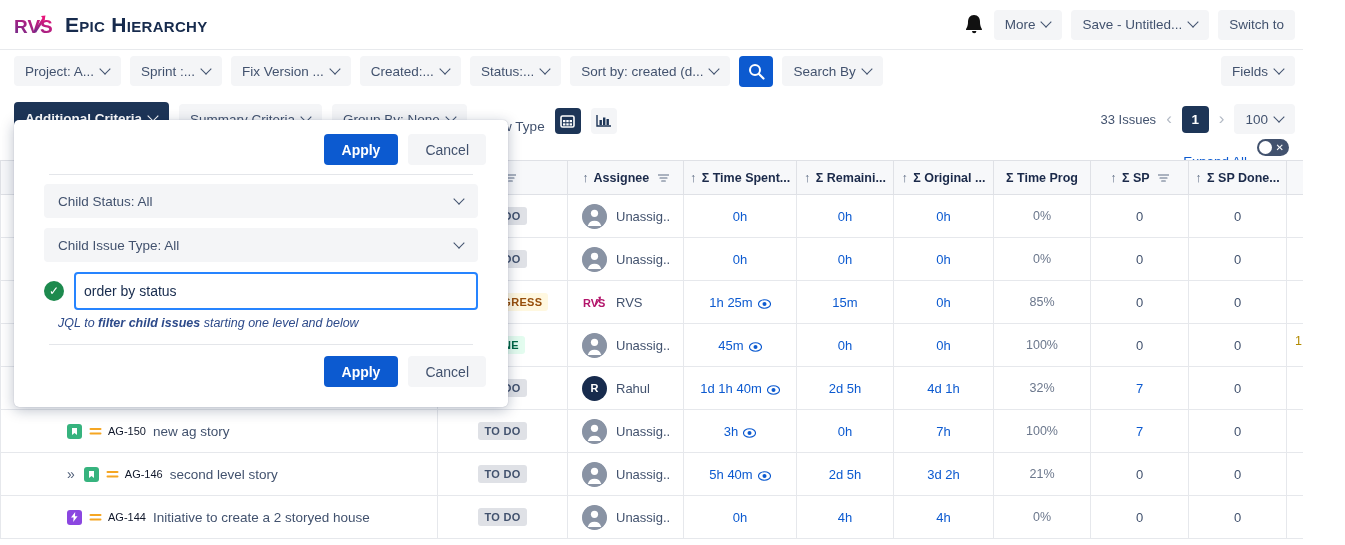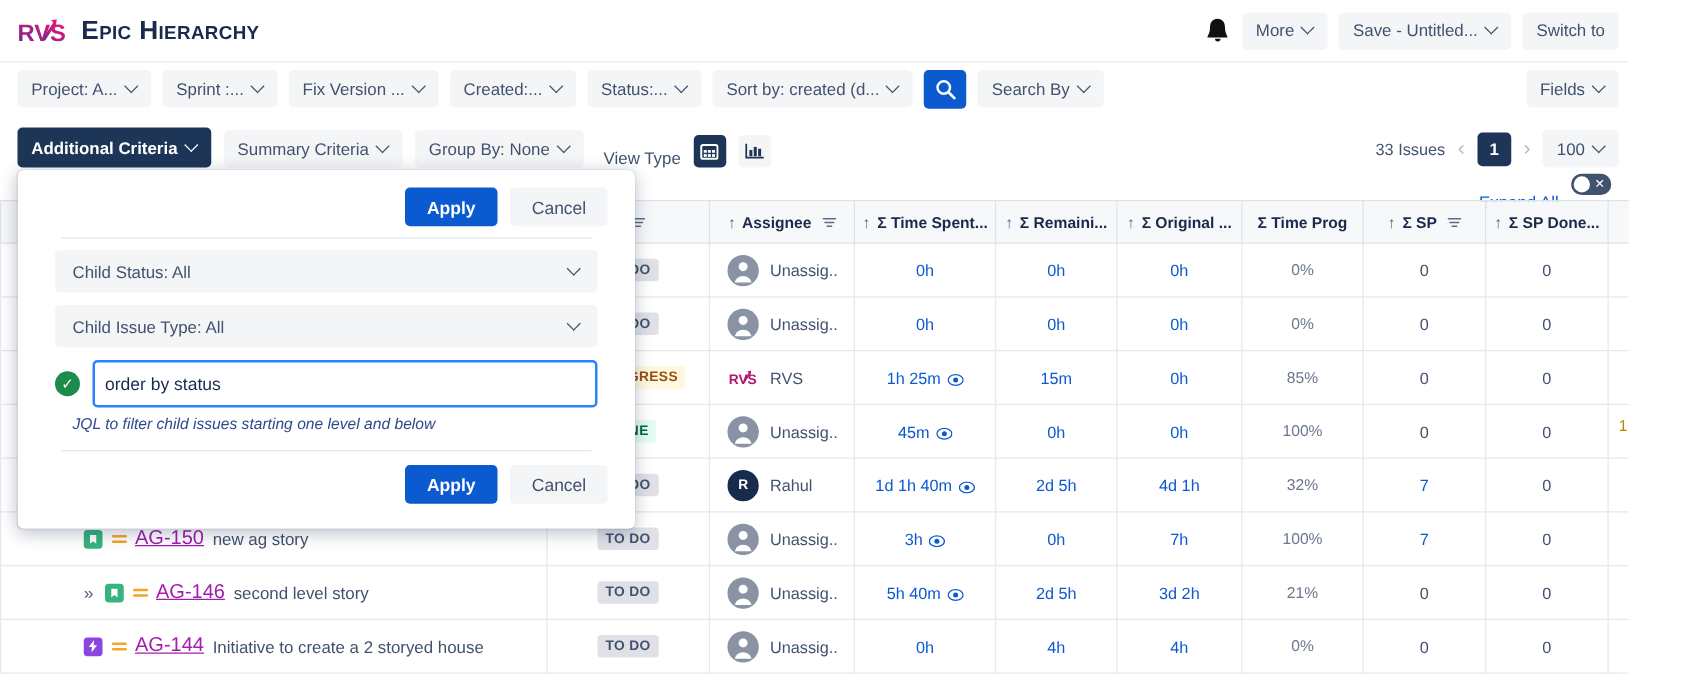--- a/index.html
+++ b/index.html
@@ -106,21 +106,21 @@
   .sortarrow { color:#5e6c84; font-weight:400; margin-right:2px; }
   .filt { display:inline-block; margin-left:5px; position:relative; top:1px; }
   .filt svg { display:block; }
 
   .issue-inner { display:flex; align-items:center; gap:7px; }
   .chevdouble { color:#505f79; font-size:14px; margin-right:2px; }
   .typeicon { width:15px;height:15px;border-radius:3px;display:inline-flex;align-items:center;justify-content:center;flex:0 0 auto;}
   .typeicon.story { background:#36b37e; }
   .typeicon.initiative { background:#8b46e0; }
   .prio { width:12px;height:12px;flex:0 0 auto;}
-  .key { color:#a21caf; text-decoration:underline; font-size:16px; }
+  .key { color:#0f172a; font-size:11px; }
   .summary { color:#42526e; font-size:13.5px; }
 
   .badge {
     display:inline-block; font-size:11px; font-weight:700; letter-spacing:.3px;
     padding:3px 6px; border-radius:3px;
   }
   .badge.todo { background:#dfe1e6; color:#42526e; }
   .badge.prog { background:#fff8e0; color:#974f0c; }
   .badge.done { background:#e3fcef; color:#006644; }
 
@@ -137,21 +137,21 @@
   .tval { color:#0c5ad0; font-size:13px; }
   .eye { display:inline-block; margin-left:5px; position:relative; top:2px; }
 
   .progcell { padding-top:4px; }
   .pct { font-size:12.5px; color:#6b778c; display:block; text-align:center; margin-bottom:3px; line-height:13px;}
   .bar { height:9px; border-radius:5px; background:#bdbdbd; overflow:hidden; margin:0 auto; }
   .bar > i { display:block; height:100%; background:#5aab3f; border-radius:5px; }
 
   
   .modal {
-    position:absolute; left:14px; top:136px; width:494px; height:287px;
+    position:absolute; left:14px; top:120px; width:494px; height:287px;
     background:#fff; border-radius:5px;
     box-shadow: 0 3px 14px rgba(9,30,66,.28), 0 0 1px rgba(9,30,66,.3);
     z-index: 50; padding: 0 22px;
   }
   .modal-btnrow { display:flex; justify-content:flex-end; gap:10px; padding-top:14px; }
   .btn-apply {
     background:#0c5ad0; color:#fff; border:none; border-radius:4px; height:31px;
     padding:0 18px; font-size:14px; font-weight:700; cursor:pointer;
     font-family:"Liberation Sans", sans-serif;
   }
@@ -173,21 +173,21 @@
     display:flex;align-items:center;justify-content:center;color:#fff;font-size:12px;
   }
   .jqlinput {
     flex:1; height:38px; border:2px solid #2684ff; border-radius:4px;
     font-size:14px; color:#172b4d; padding:0 8px;
     font-family:"Liberation Sans", sans-serif; outline:none; background:#fff;
   }
   .jqlhint {
     font-size:12.5px; font-style:italic; color:#2d4a8a; margin:6px 8px 0 22px;
   }
-  .jqlhint b { font-weight:400; }
+  .jqlhint b { font-weight:700; }
 </style>
 </head>
 <body>
 
 <div class="app">
 
   <div class="topbar">
     <div class="brand">
       <div class="logo">
         <svg width="42" height="28" viewBox="0 0 42 28">

